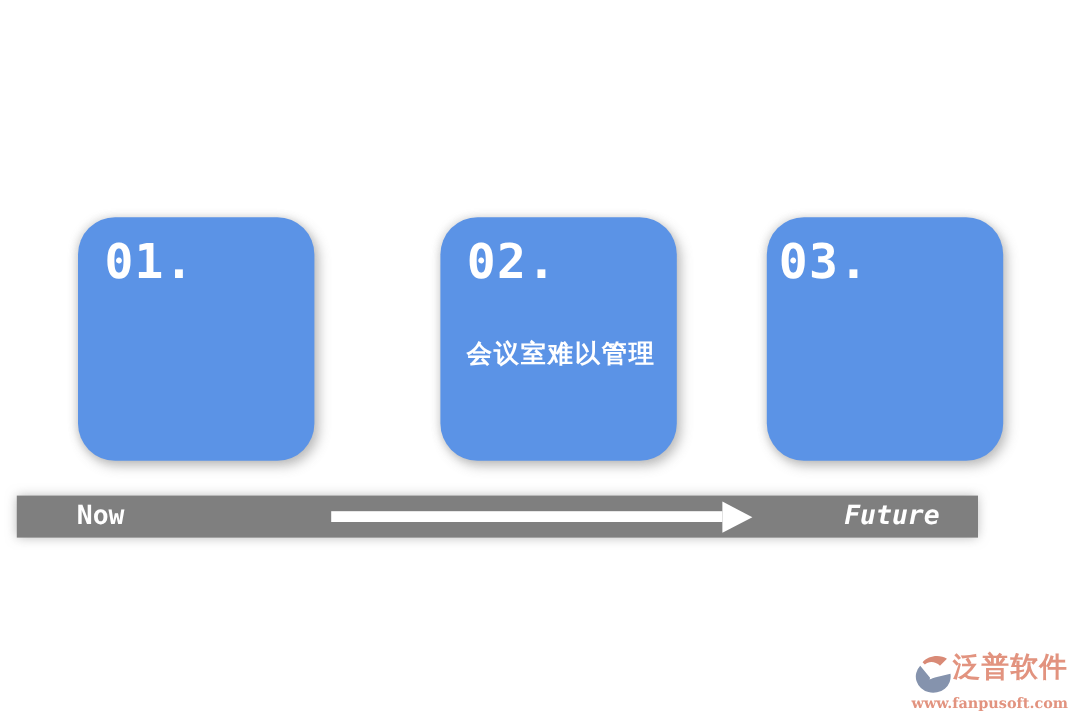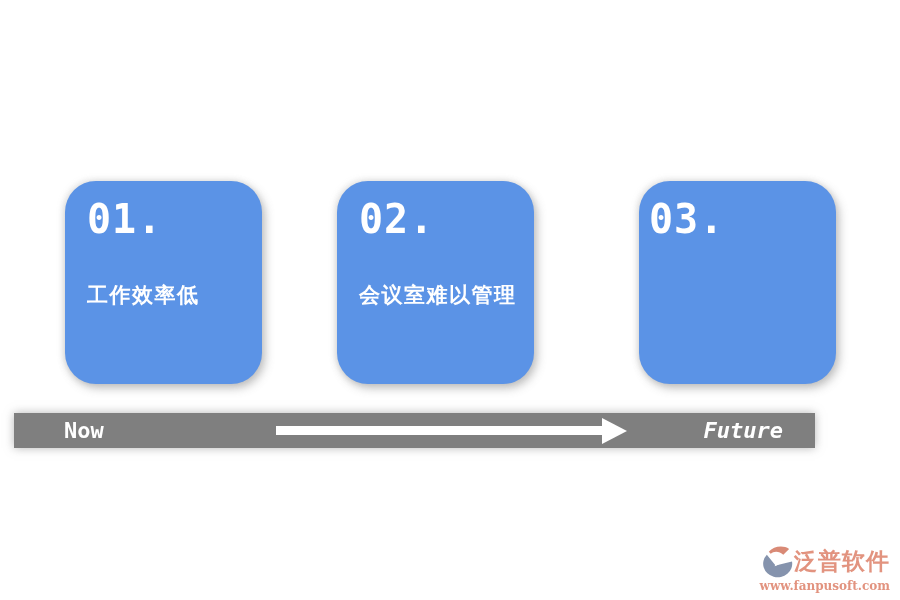--- a/index.html
+++ b/index.html
@@ -25,21 +25,21 @@
     width: 197px;
     height: 203px;
     background: var(--card-blue, #5B93E6);
     box-shadow: 3px 4px 10px rgba(110,110,110,0.45), -2px -1px 6px rgba(160,160,160,0.25);
     color: #ffffff;
     box-sizing: border-box;
     padding: 16px 12px 0 22px;
     border-radius: 31px;
   }
   .card-1 { left: 65px; }
-  .card-2 { left: 337px; }
+  .card-2 { left: 367px; }
   .card-3 { left: 639px; padding-left: 10px; }
 
   .card-number {
     font-family: "DejaVu Sans Mono", "Liberation Mono", monospace;
     font-weight: bold;
     font-size: 40px;
     line-height: 1.1;
     letter-spacing: 1px;
     color: #ffffff;
   }
@@ -102,21 +102,20 @@
   
   .watermark {
     position: absolute;
     right: 10px;
     bottom: 7px;
     width: 132px;
     text-align: right;
   }
   .watermark-row {
     display: flex;
-    align-items: center;
     justify-content: flex-end;
   }
   .watermark-icon {
     width: 31px;
     height: 33px;
     margin-right: 1px;
     flex: 0 0 auto;
   }
   .watermark-brand {
     font-weight: bold;
@@ -135,21 +134,20 @@
     white-space: nowrap;
   }
 </style>
 </head>
 <body>
 
 <div class="stage">
 
   <div class="card card-1">
     <div class="card-number">01.</div>
-    <div class="card-label">工作效率低</div>
   </div>
 
   <div class="card card-2">
     <div class="card-number">02.</div>
     <div class="card-label">会议室难以管理</div>
   </div>
 
   <div class="card card-3">
     <div class="card-number">03.</div>
   </div>

